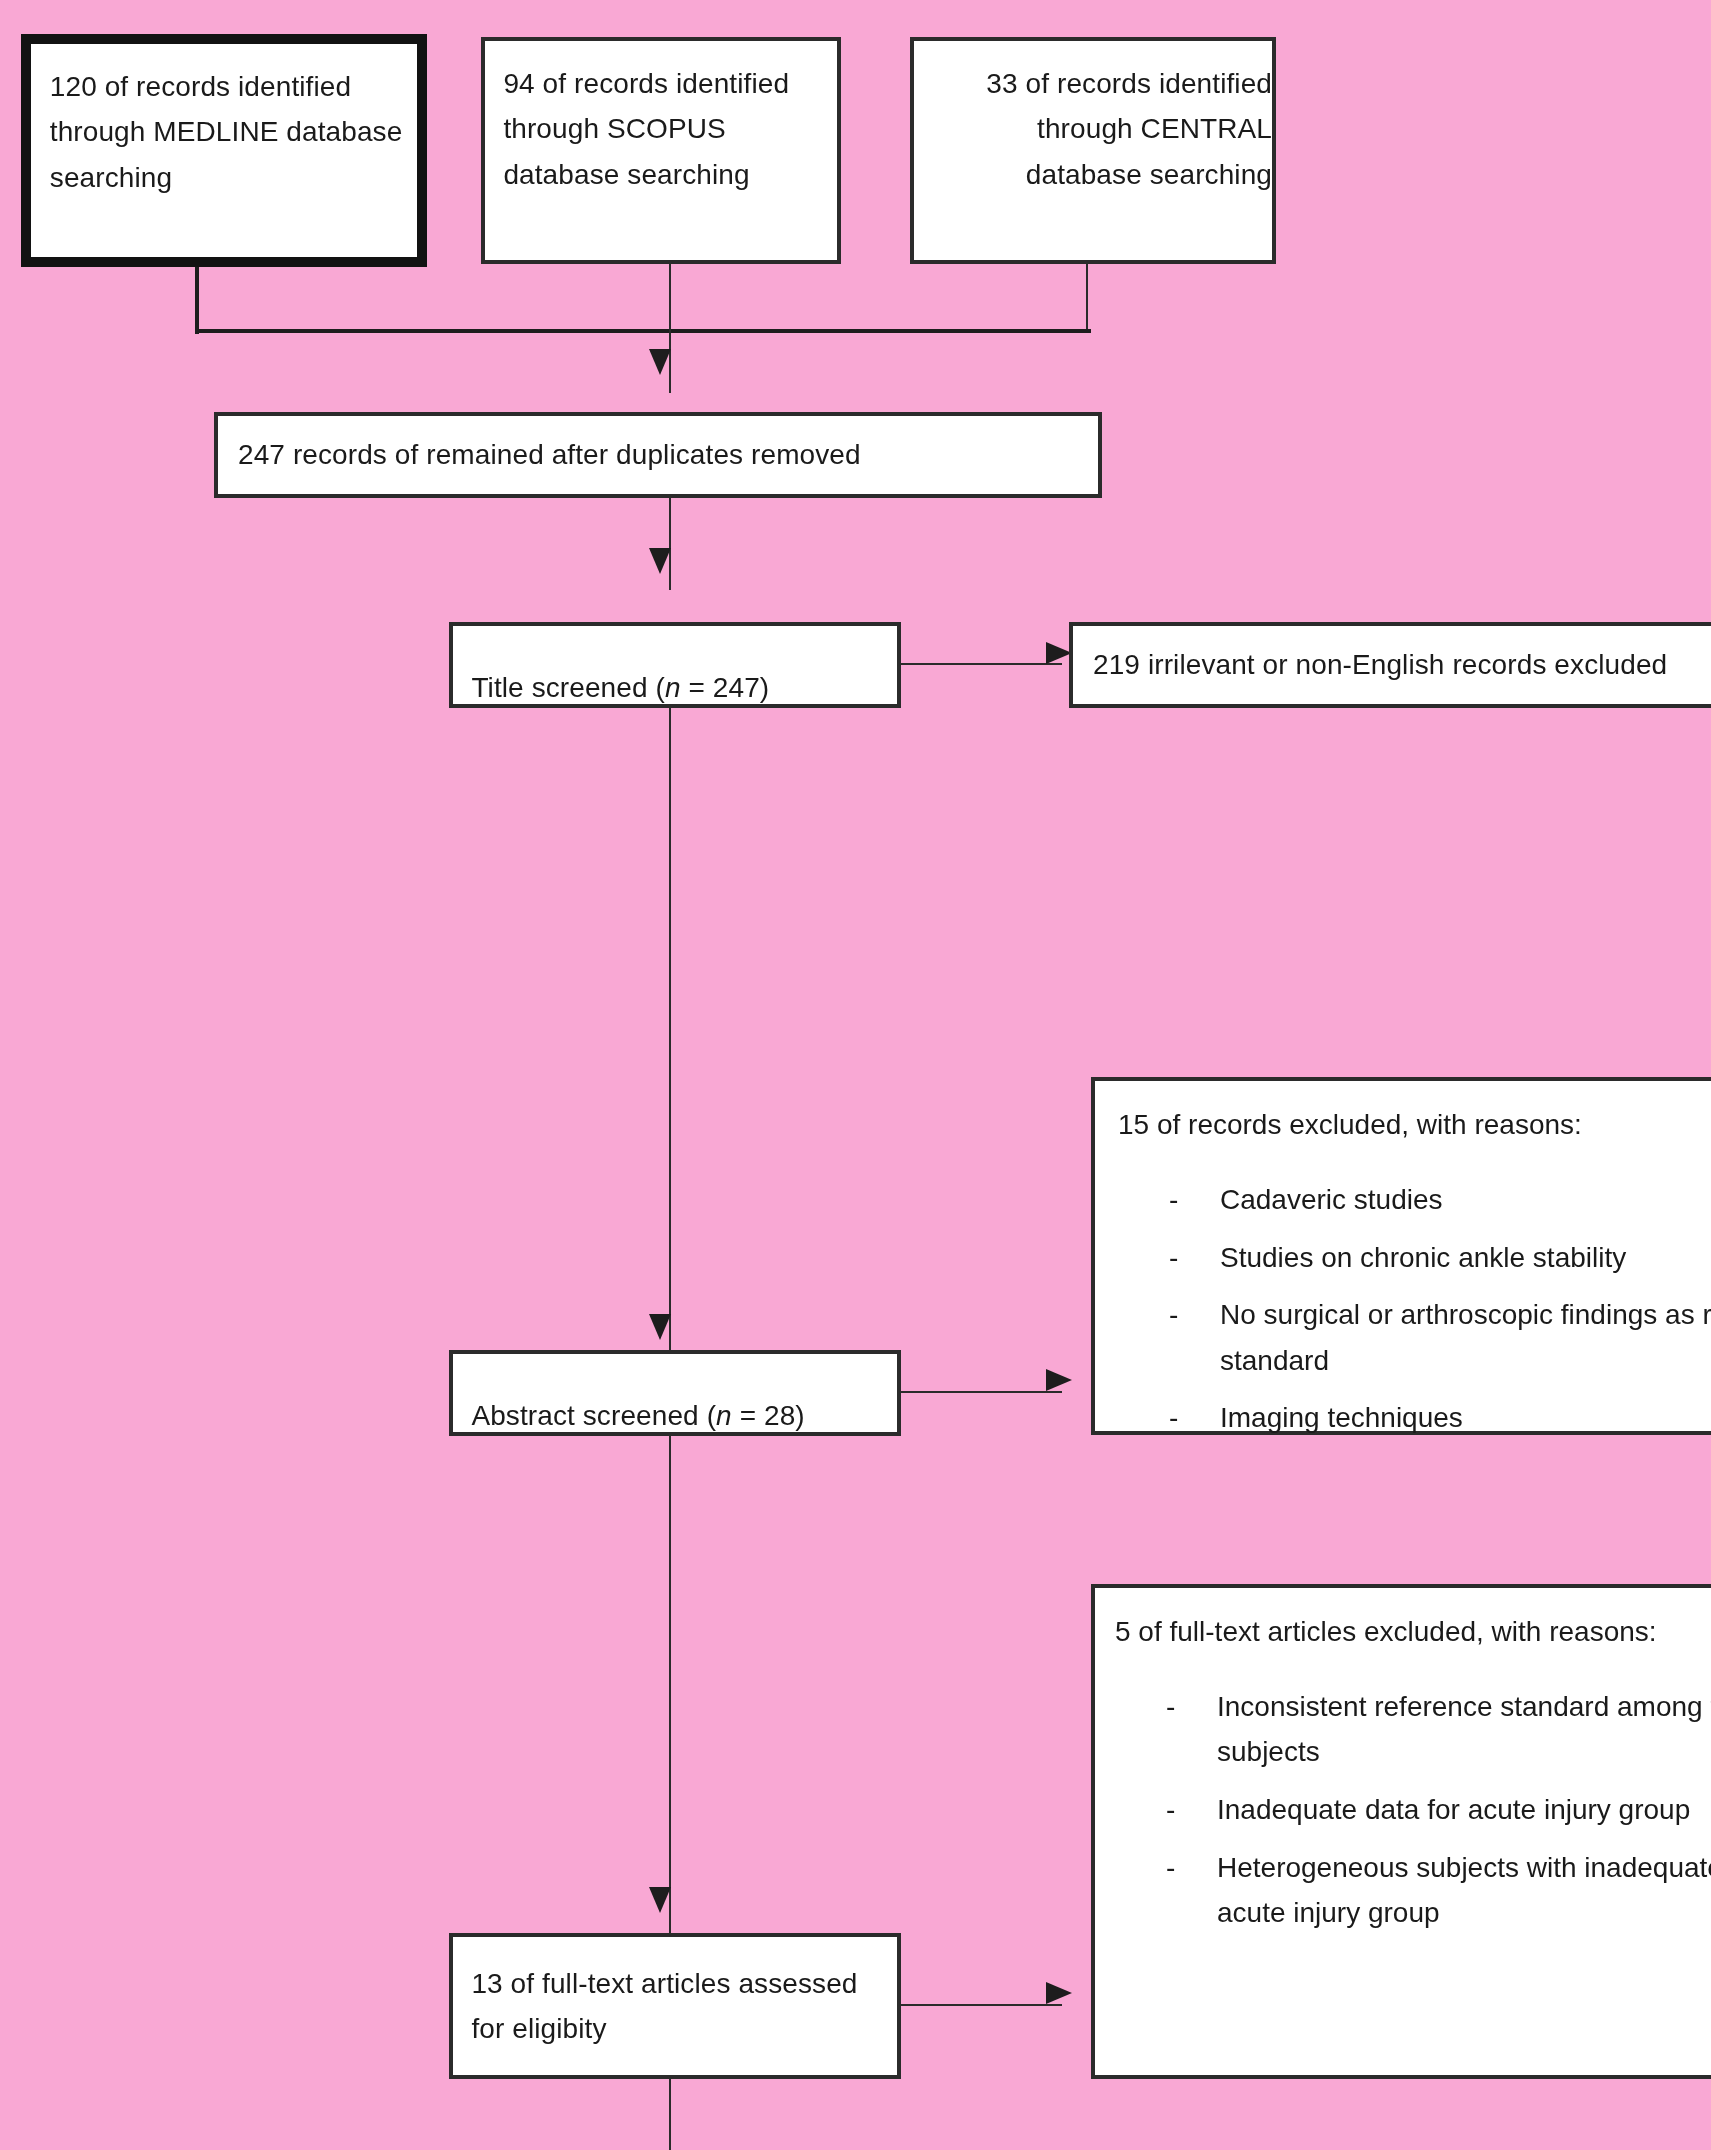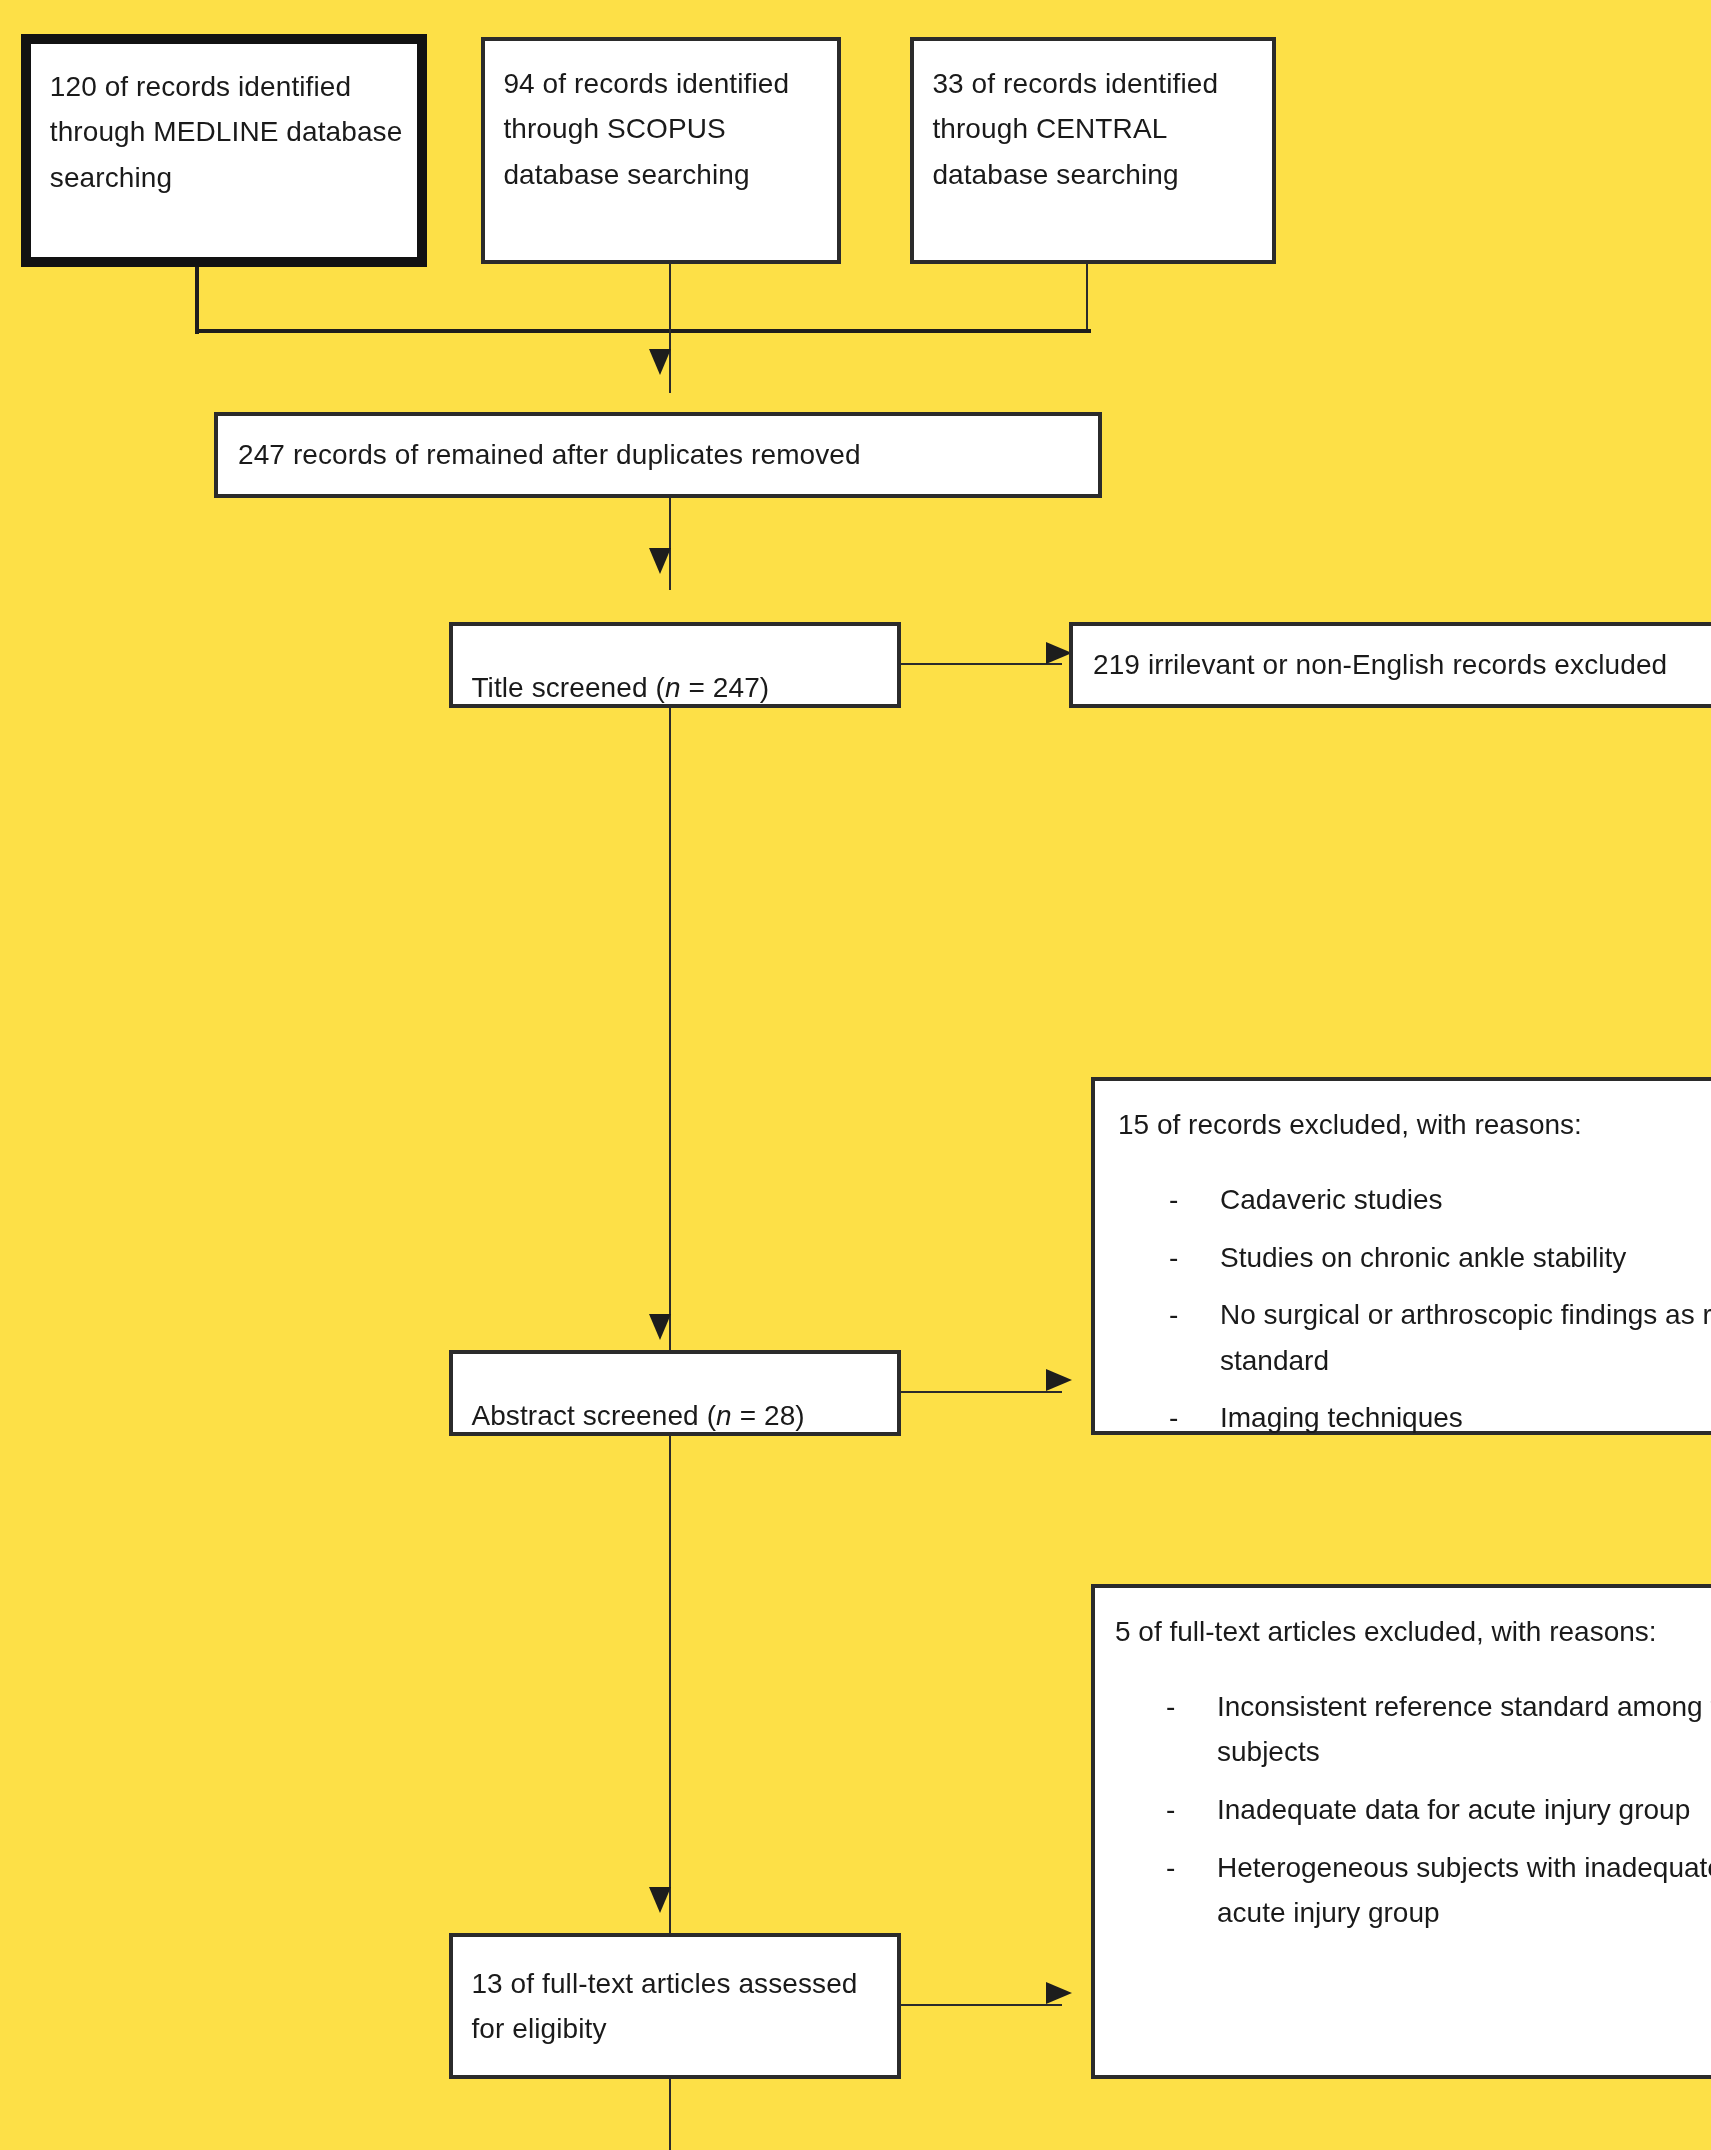--- a/index.html
+++ b/index.html
@@ -9,21 +9,21 @@
     background: #ffffff;
   }
   body {
     font-family: "Liberation Sans", sans-serif;
     color: #1a1a1a;
   }
   #diagram {
     position: relative;
     width: 1711px;
     height: 2151px;
-    background: #fde047;
+    background: #f9a8d4;
     overflow: hidden;
   }
   
   .box {
     position: absolute;
     box-sizing: border-box;
     background: #ffffff;
     border: 2.3px solid #2b2b2b;
     display: flex;
     flex-direction: column;
@@ -121,21 +121,21 @@
 <div id="diagram">
 
   <div class="box heavy" style="left: 21.4px; top: 34px; width: 406px; height: 233px; border-width: 10.7px;">
     <div class="box-text pad-src">120 of records identified through MEDLINE database searching</div>
   </div>
 
   <div class="box" style="left: 481px; top: 37px; width: 360px; height: 227px; border-width: 4.6px;">
     <div class="box-text pad-src">94 of records identified through SCOPUS database searching</div>
   </div>
 
-  <div class="box" style="left: 910px; top: 37px; width: 366px; height: 227px; border-width: 4.6px;">
+  <div class="box" style="left: 910px; top: 37px; width: 366px; height: 227px; border-width: 4.6px; text-align: right;">
     <div class="box-text pad-src">33 of records identified through CENTRAL database searching</div>
   </div>
 
   <div class="vline thick" style="left: 195px; top: 267px; height: 67px; width: 3.8px;"></div>
   <div class="vline" style="left: 1086px; top: 263px; height: 70px; width: 2.3px;"></div>
   <div class="hline thick" style="left: 195px; top: 329px; width: 896px;"></div>
 
   <div class="vline" style="left: 669px; top: 263px; height: 130px; width: 2.3px;"></div>
   <div class="arrow-down" style="left: 649px; top: 349px; border-left-width: 11.5px; border-right-width: 11.5px; border-top-width: 26px;"></div>
 

